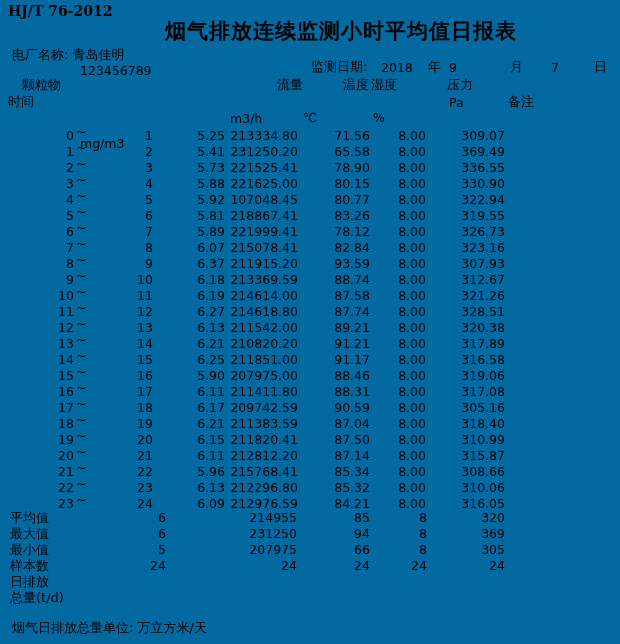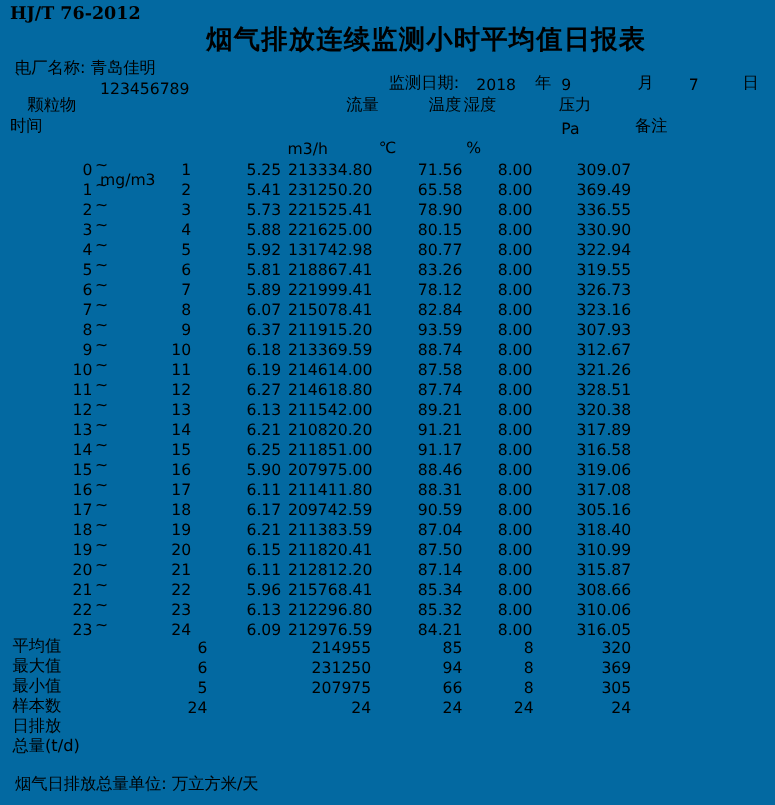--- a/index.html
+++ b/index.html
@@ -102,21 +102,21 @@
       <span class="cell c-flow">221625.00</span>
       <span class="cell c-temp">80.15</span>
       <span class="cell c-hum">8.00</span>
       <span class="cell c-press">330.90</span>
     </div>
       <div class="row" style="top: 192px;">
       <span class="cell c-start">4</span>
       <span class="cell c-tilde">~</span>
       <span class="cell c-end">5</span>
       <span class="cell c-pm">5.92</span>
-      <span class="cell c-flow">131742.98</span>
+      <span class="cell c-flow">107048.45</span>
       <span class="cell c-temp">80.77</span>
       <span class="cell c-hum">8.00</span>
       <span class="cell c-press">322.94</span>
     </div>
       <div class="row" style="top: 208px;">
       <span class="cell c-start">5</span>
       <span class="cell c-tilde">~</span>
       <span class="cell c-end">6</span>
       <span class="cell c-pm">5.81</span>
       <span class="cell c-flow">218867.41</span>

